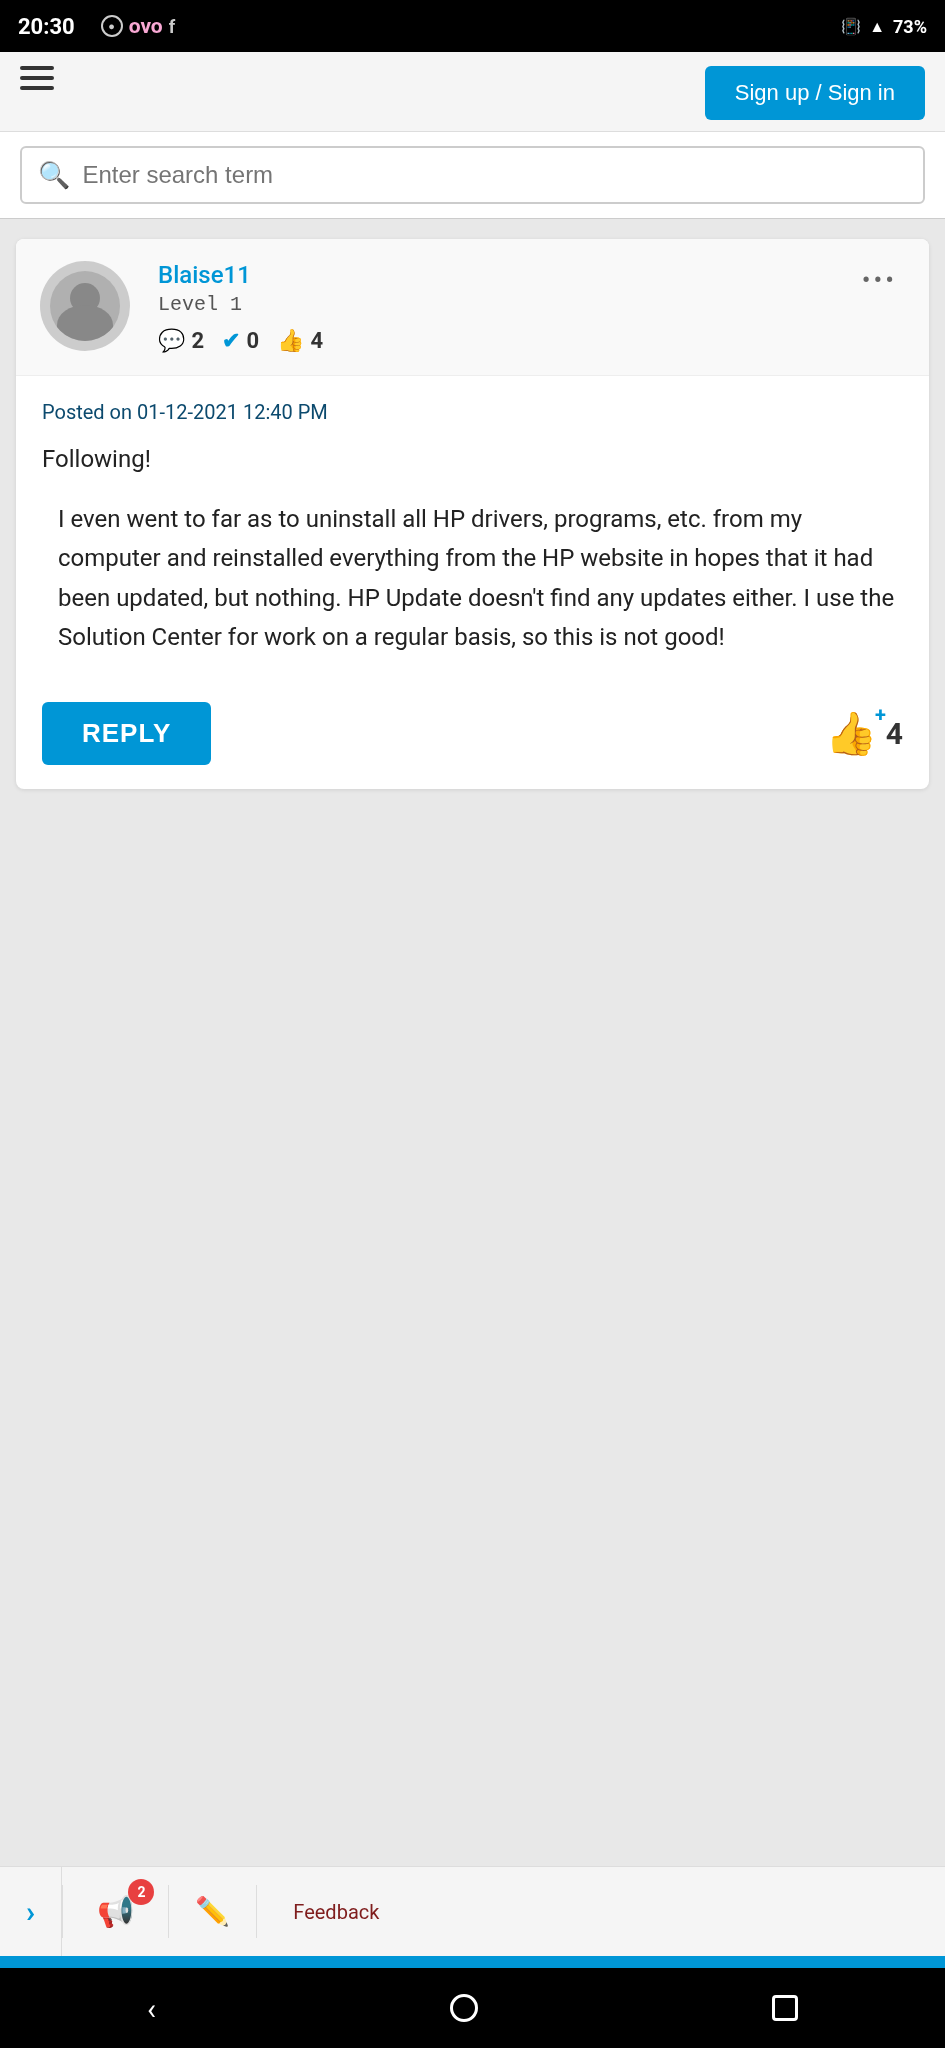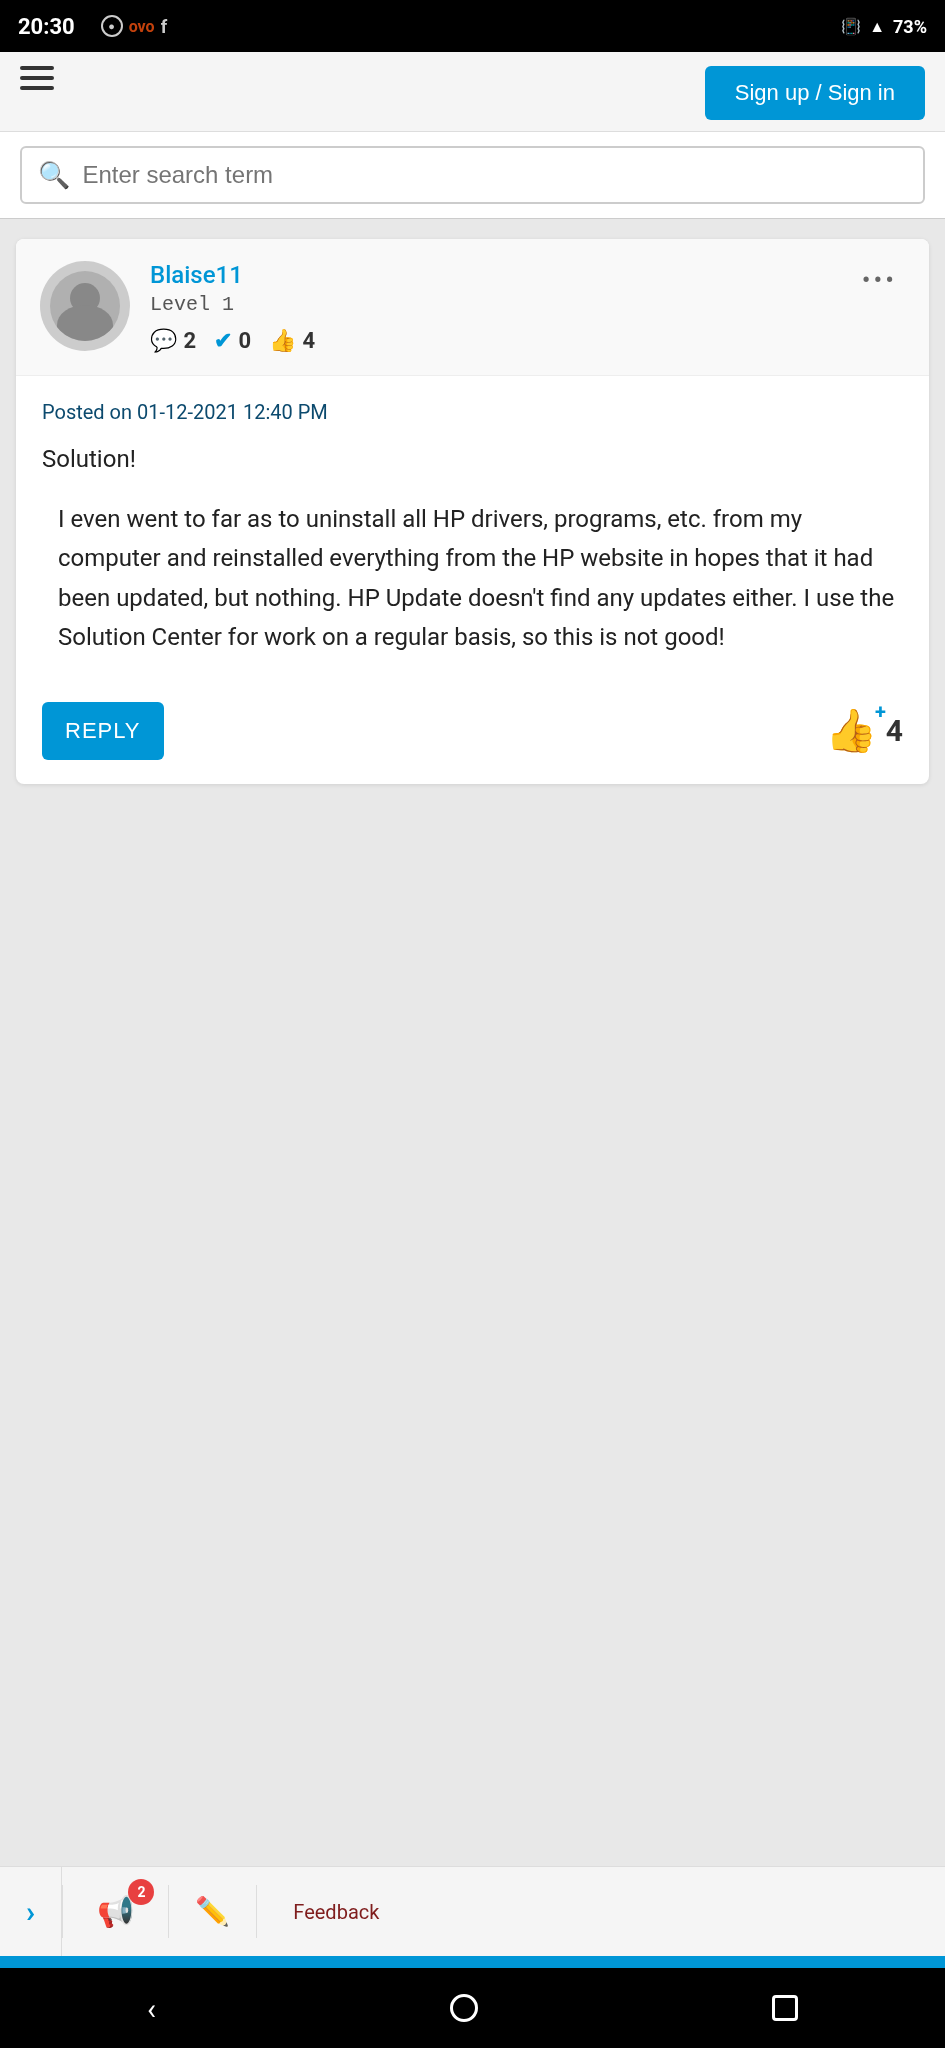--- a/index.html
+++ b/index.html
@@ -131,21 +131,21 @@
       box-shadow: 0 1px 4px rgba(0,0,0,0.1);
       overflow: hidden;
     }
 
     
     .user-info {
       background: #f9f9f9;
       padding: 22px 24px;
       display: flex;
       align-items: flex-start;
-      gap: 20px;
+      gap: 28px;
       border-bottom: 1px solid #eee;
     }
     .avatar {
       width: 90px;
       height: 90px;
       border-radius: 50%;
       background: #ccc;
       flex-shrink: 0;
       display: flex;
       align-items: center;
@@ -249,23 +249,23 @@
       display: flex;
       align-items: center;
       justify-content: space-between;
       padding: 20px 26px 24px;
     }
     .reply-btn {
       background: #0096d6;
       color: #fff;
       border: none;
       border-radius: 6px;
-      padding: 16px 23px;
-      font-size: 22px;
-      font-weight: normal;
+      padding: 16px 40px;
+      font-size: 26px;
+      font-weight: bold;
       cursor: pointer;
       letter-spacing: 1px;
     }
     .like-section {
       display: flex;
       align-items: center;
       gap: 8px;
     }
     .like-icon-wrap {
       position: relative;
@@ -384,21 +384,21 @@
     }
   </style>
 </head>
 <body>
 
 <div class="status-bar">
   <div class="status-bar-left">
     <span>20:30</span>
     <div class="status-bar-icons">
       <span class="status-icon-circle">●</span>
-      <span style="font-size:16px;color:#c2410c;">ovo</span>
+      <span style="font-size:21px;color:#f9a8d4;">ovo</span>
       <span style="font-size:18px;color:#ccc;">f</span>
     </div>
   </div>
   <div class="status-bar-right">
     <span style="font-size:16px;">📳</span>
     <span style="font-size:16px;">▲</span>
     <span>73%</span>
   </div>
 </div>
 
@@ -442,21 +442,21 @@
             <span>4</span>
           </div>
         </div>
       </div>
       <div class="more-btn">•••</div>
     </div>
 
     <div class="post-content">
       <div class="post-date">Posted on 01-12-2021 12:40 PM</div>
       <div class="post-text">
-        <p>Solution!</p>
+        <p>Following!</p>
         <p>I even went to far as to uninstall all HP drivers, programs, etc. from my computer and reinstalled everything from the HP website in hopes that it had been updated, but nothing.  HP Update doesn't find any updates either.  I use the Solution Center for work on a regular basis, so this is not good!</p>
       </div>
     </div>
 
     <div class="post-actions">
       <button class="reply-btn">REPLY</button>
       <div class="like-section">
         <div class="like-icon-wrap">
           <span class="like-icon">👍</span>
           <span class="like-plus">+</span>

